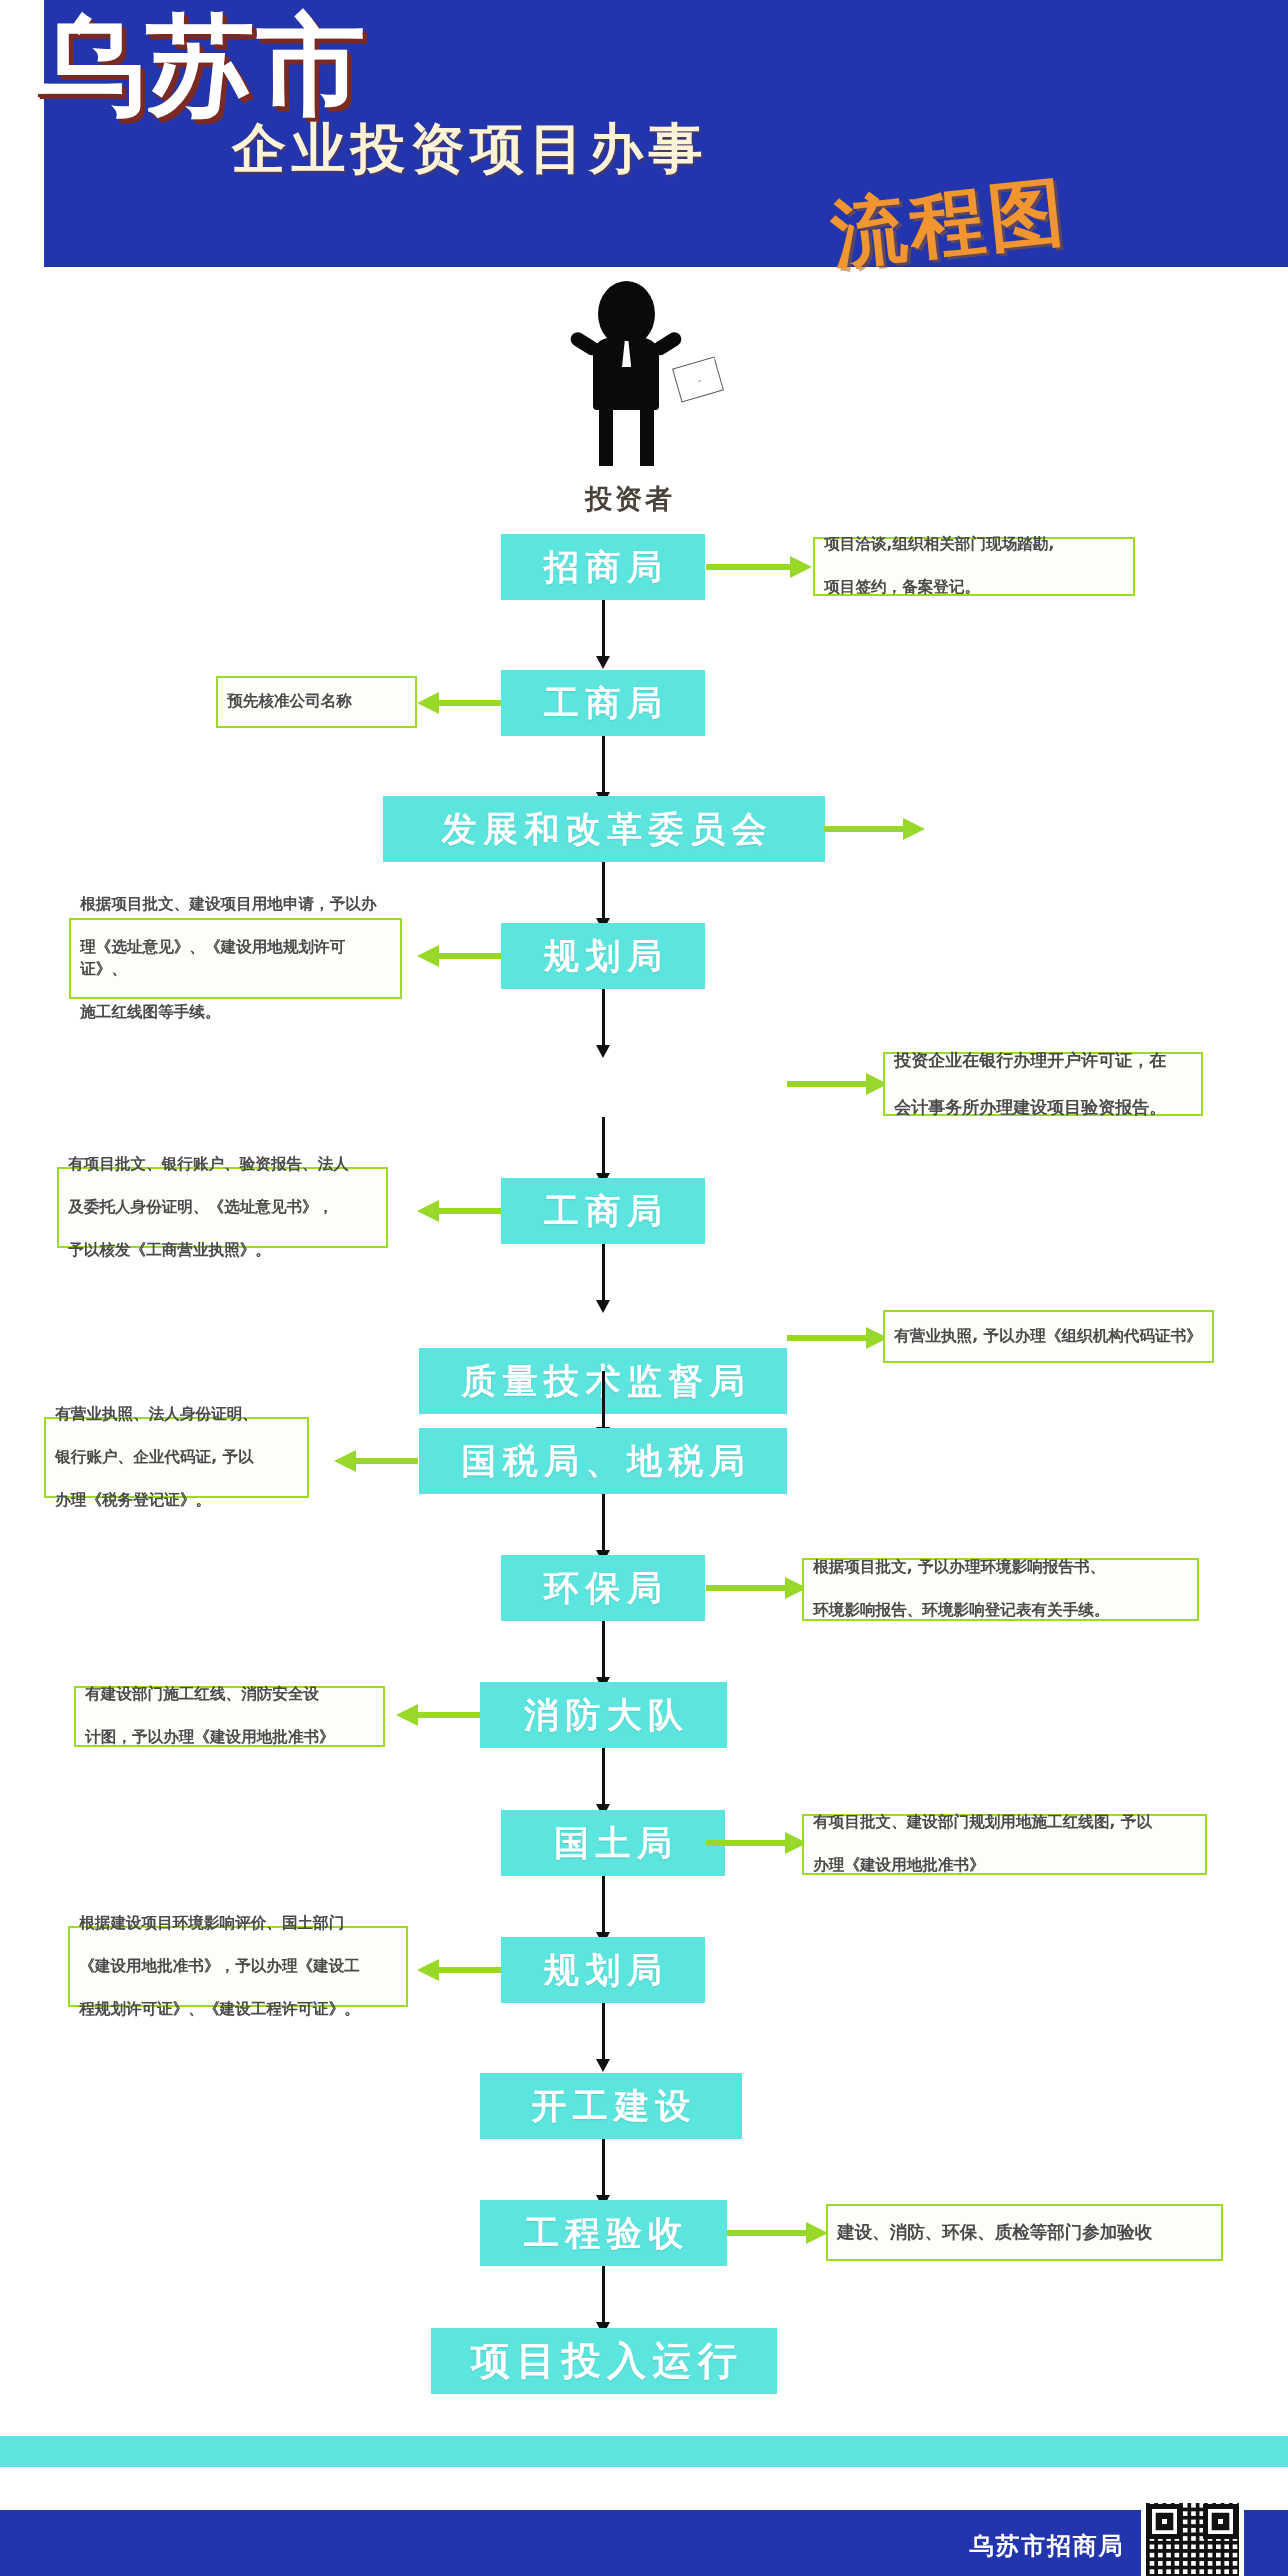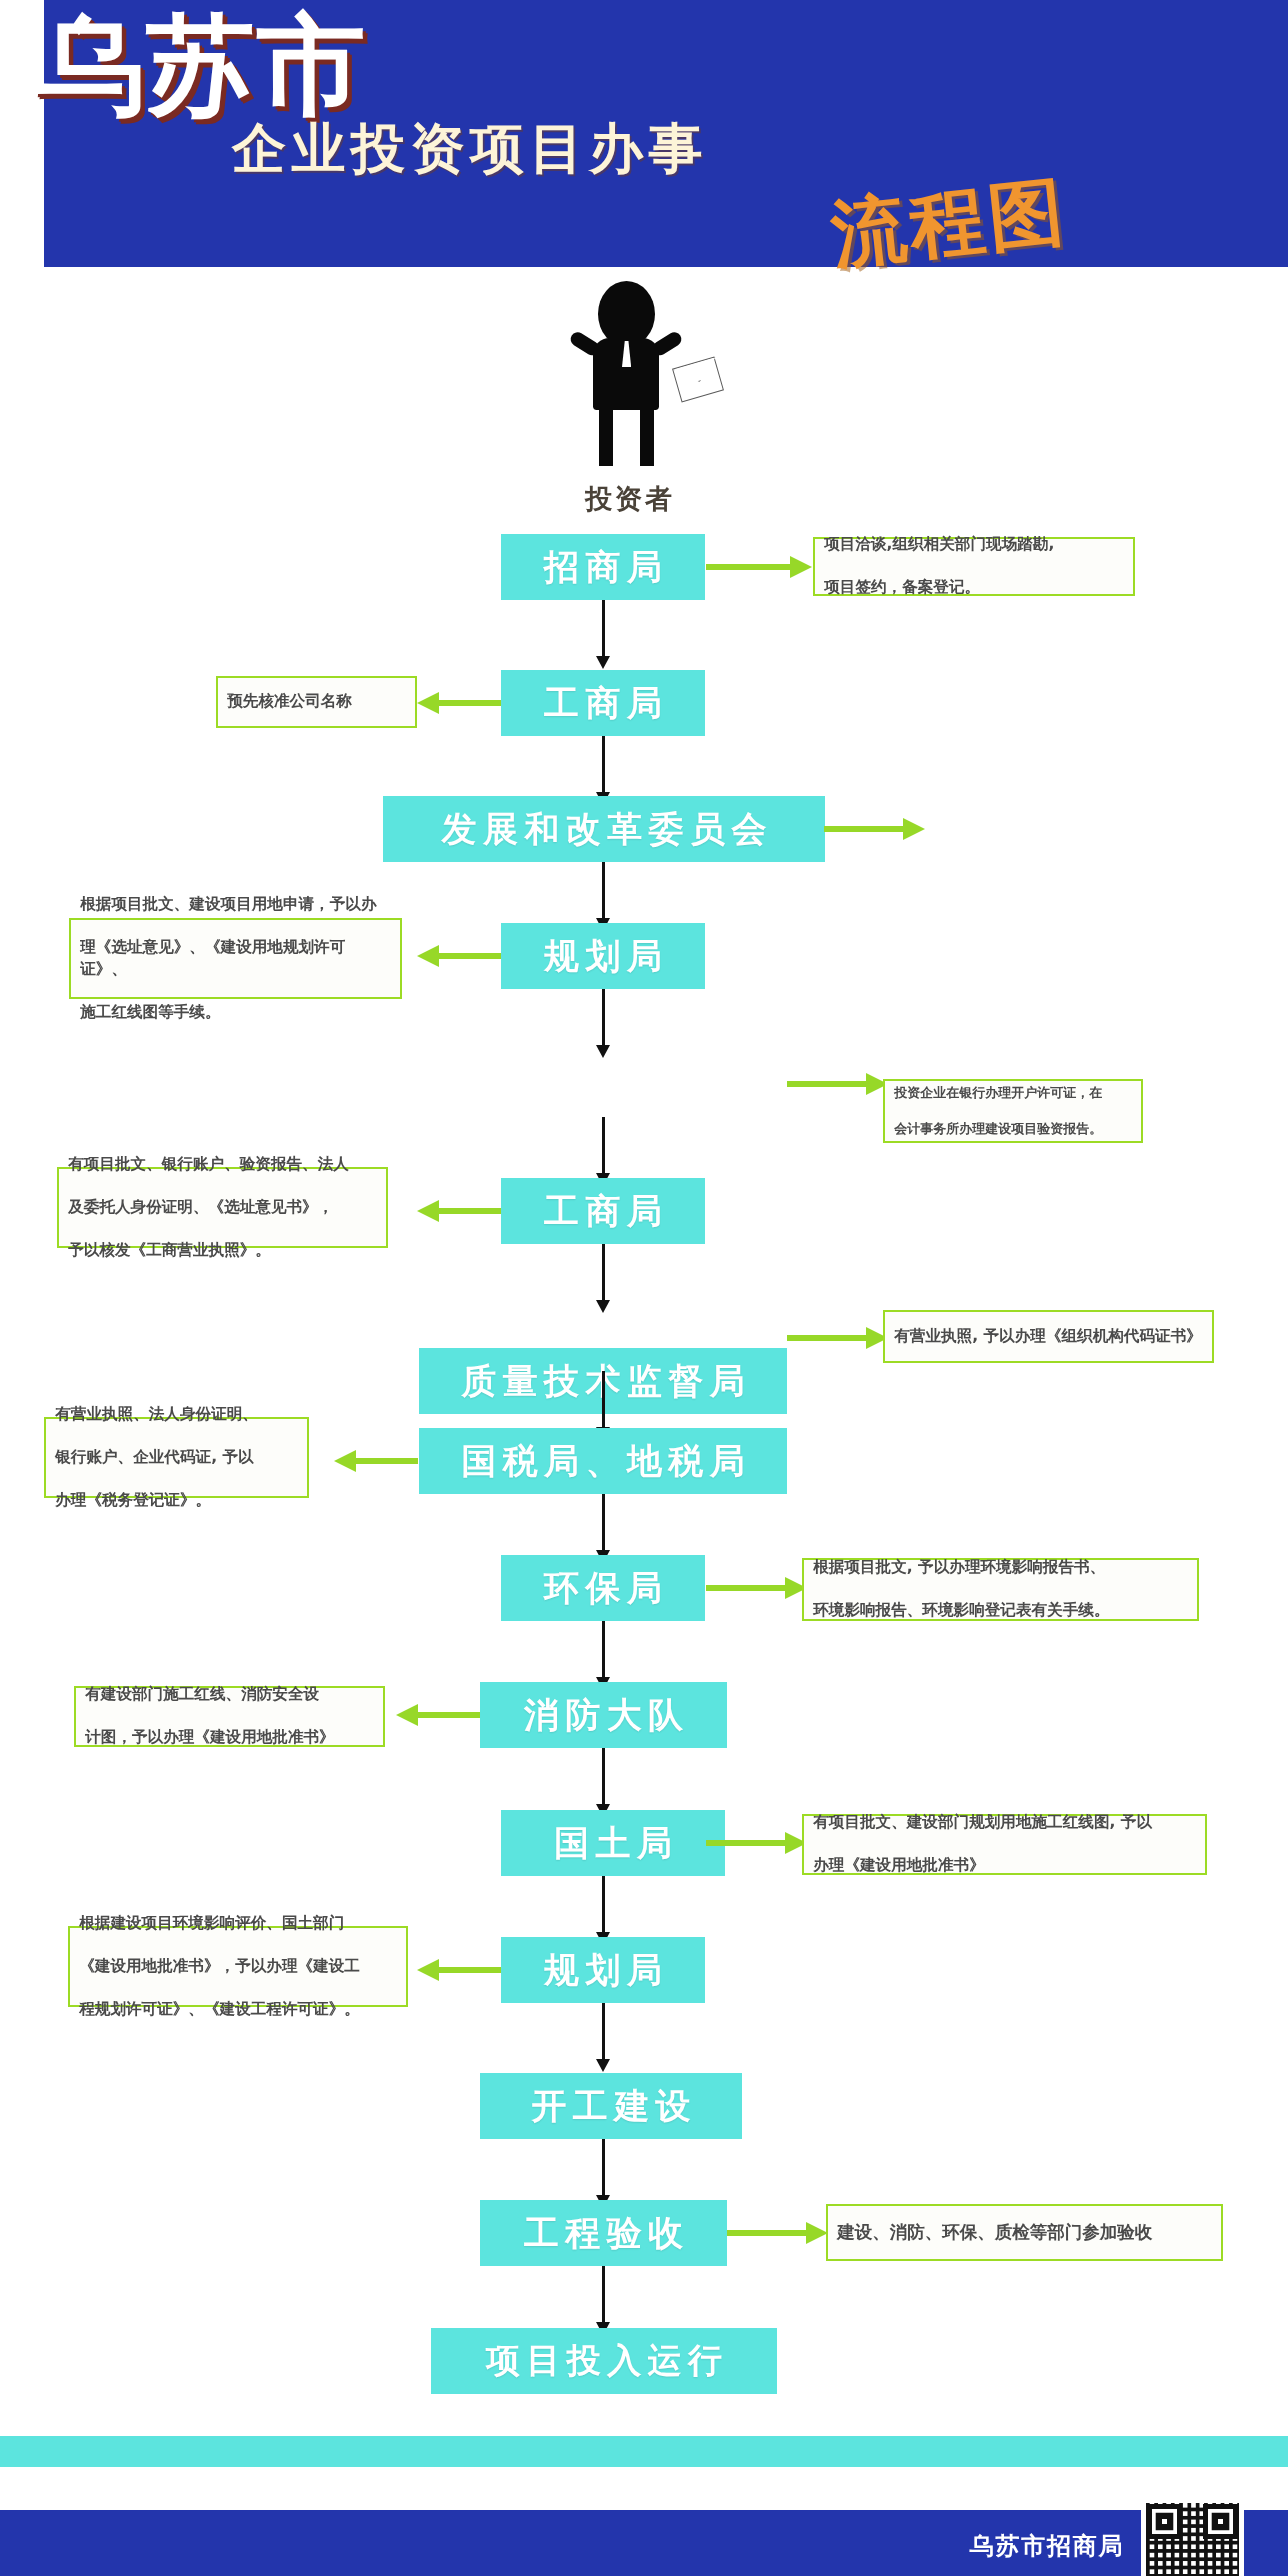--- a/index.html
+++ b/index.html
@@ -323,21 +323,21 @@
   <div class="varrow" style="left:602px; top:862px; height:57px;"></div>
 
   <div class="step" style="left:501px; top:923px; width:204px; height:66px; font-size:35px;">规划局</div>
   <div class="harrow-l" style="left:437px; top:953px; width:64px;"></div>
   <div class="note" style="left:69px; top:918px; width:333px; height:81px; font-size:15.6px;">
     <span><span>根据项目批文、建设项目用地申请，予以办</span><br><span>理《选址意见》、《建设用地规划许可证》、</span><br><span>施工红线图等手续。</span></span>
   </div>
   <div class="varrow" style="left:602px; top:989px; height:57px;"></div>
 
   <div class="harrow-r" style="left:787px; top:1081px; width:81px;"></div>
-  <div class="note" style="left:883px; top:1079px; width:260px; height:64px; font-size:13px;">
+  <div class="note" style="left:883px; top:1052px; width:320px; height:64px; font-size:17px;">
     <span><span>投资企业在银行办理开户许可证，在</span><br><span>会计事务所办理建设项目验资报告。</span></span>
   </div>
   <div class="varrow" style="left:602px; top:1117px; height:57px;"></div>
 
   <div class="step" style="left:501px; top:1178px; width:204px; height:66px; font-size:35px;">工商局</div>
   <div class="harrow-l" style="left:437px; top:1208px; width:64px;"></div>
   <div class="note" style="left:57px; top:1167px; width:331px; height:81px; font-size:15.6px;">
     <span><span>有项目批文、银行账户、验资报告、法人</span><br><span>及委托人身份证明、《选址意见书》，</span><br><span>予以核发《工商营业执照》。</span></span>
   </div>
   <div class="varrow" style="left:602px; top:1244px; height:57px;"></div>
@@ -387,21 +387,21 @@
   <div class="step" style="left:480px; top:2073px; width:262px; height:66px; font-size:35px;">开工建设</div>
   <div class="varrow" style="left:602px; top:2139px; height:57px;"></div>
 
   <div class="step" style="left:480px; top:2200px; width:247px; height:66px; font-size:35px;">工程验收</div>
   <div class="harrow-r" style="left:727px; top:2230px; width:81px;"></div>
   <div class="note" style="left:826px; top:2204px; width:397px; height:57px; font-size:17.5px;">
     <span>建设、消防、环保、质检等部门参加验收</span>
   </div>
   <div class="varrow" style="left:602px; top:2266px; height:57px;"></div>
 
-  <div class="step" style="left:431px; top:2328px; width:346px; height:66px; font-size:34px;">项目投入运行</div>
+  <div class="step" style="left:431px; top:2328px; width:346px; height:66px; font-size:39px;">项目投入运行</div>
 
   <div class="footer-teal-bar"></div>
   <div class="footer-blue"></div>
   <div class="footer-text">乌苏市招商局　宣</div>
   <div class="qr">
     <div class="qr-inner"></div>
   </div>
 
 </div>
 

